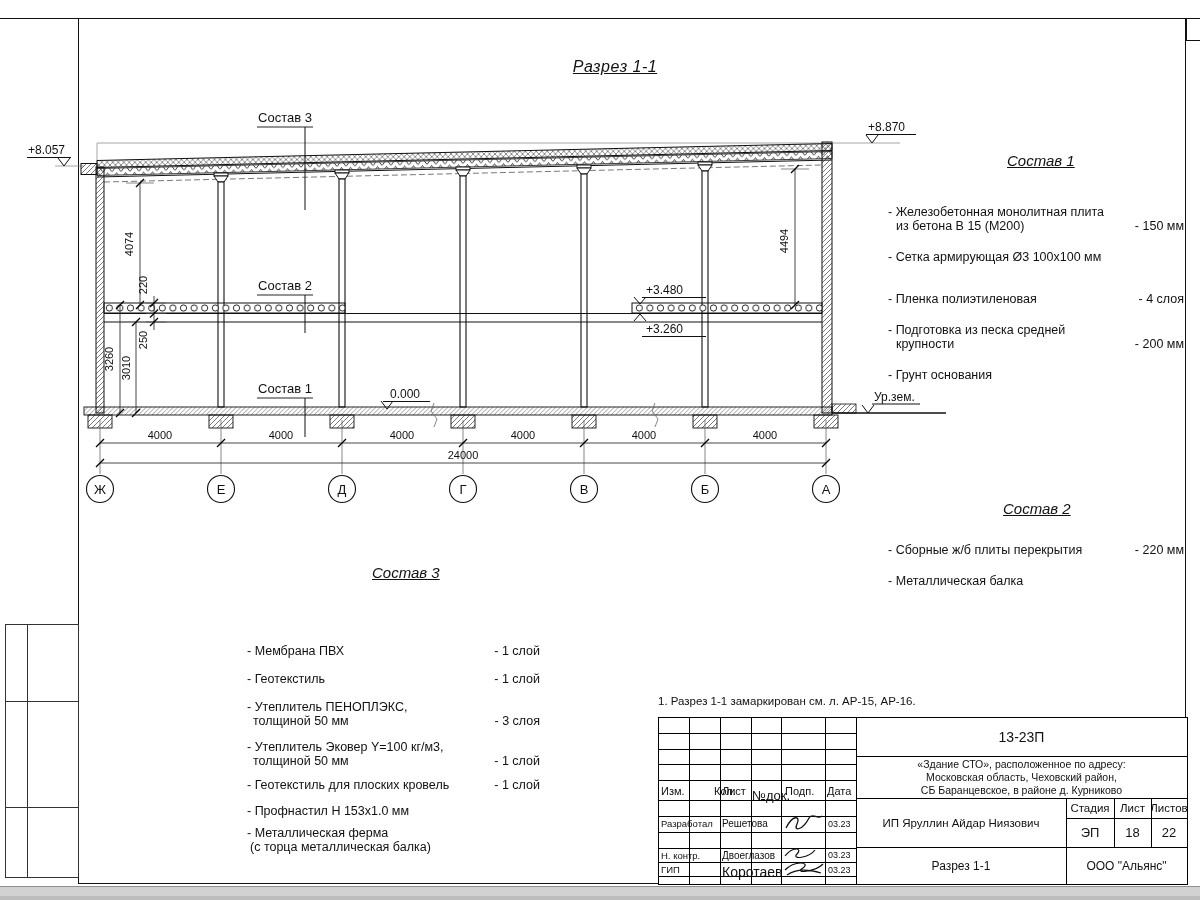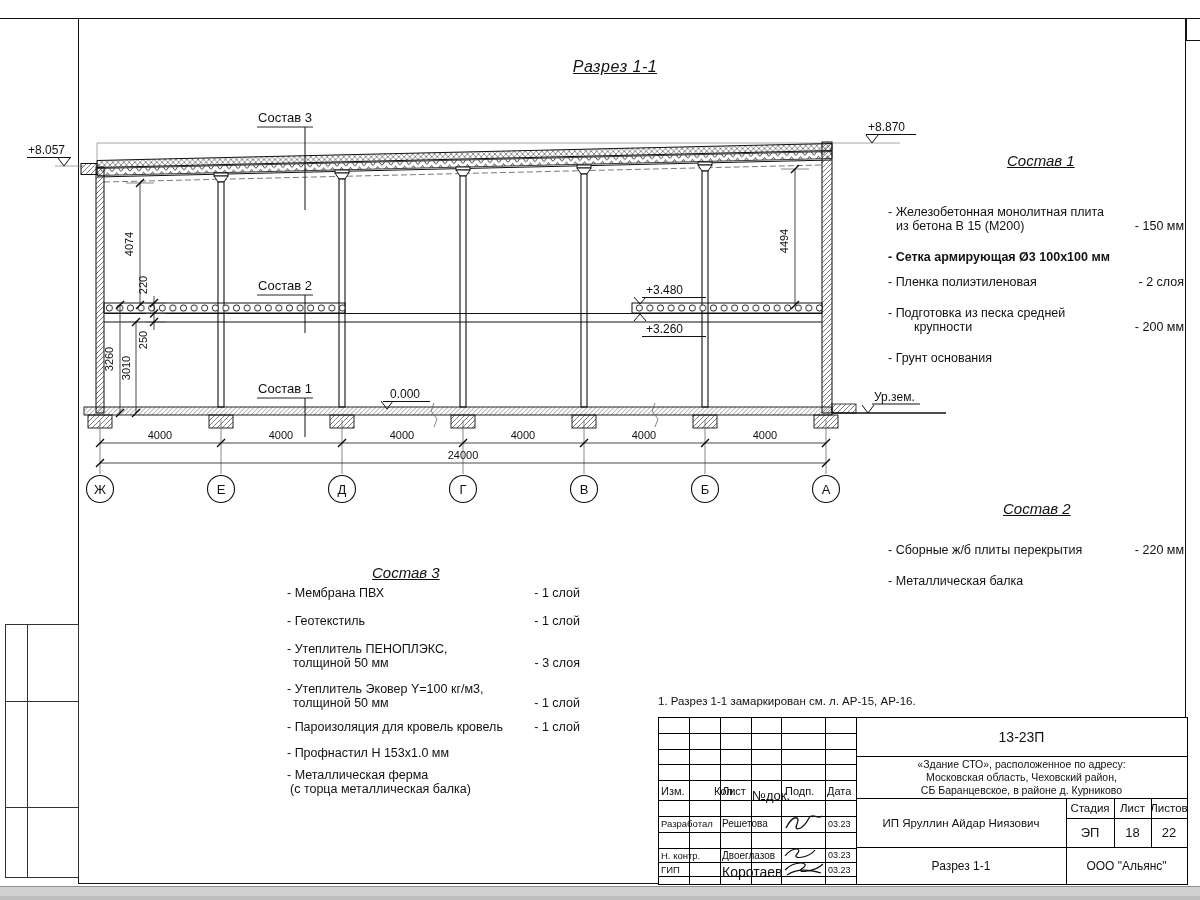--- a/index.html
+++ b/index.html
@@ -267,67 +267,67 @@
       <text class="axisltr" x="826" y="493.5" text-anchor="middle" stroke="none" fill="#111">А</text>
     </g>
   </svg>
 
   <div class="list-header" style="left:1007px;top:152px;">Состав 1</div>
   <div class="list" style="left:888px;top:205px;width:296px;">
     <div class="li" style="margin-bottom:17px;">
       <div class="lt"><div>- Железобетонная  монолитная плита</div><div style="padding-left:8px;">из бетона В 15 (М200)</div></div>
       <div class="lv">- 150 мм</div>
     </div>
-    <div class="li" style="margin-bottom:11px;font-weight:bold;">
+    <div class="li" style="margin-bottom:28px;">
       <div class="lt">- Сетка армирующая Ø3 100х100 мм</div>
     </div>
     <div class="li" style="margin-bottom:17px;">
       <div class="lt">- Пленка полиэтиленовая</div>
-      <div class="lv">-  2 слоя</div>
+      <div class="lv">-  4 слоя</div>
     </div>
     <div class="li" style="margin-bottom:17px;">
-      <div class="lt"><div>- Подготовка из песка средней</div><div style="padding-left:8px;margin-left:18px;">крупности</div></div>
+      <div class="lt"><div>- Подготовка из песка средней</div><div style="padding-left:8px;">крупности</div></div>
       <div class="lv">- 200 мм</div>
     </div>
     <div class="li">
       <div class="lt">- Грунт основания</div>
     </div>
   </div>
 
   <div class="list-header" style="left:1003px;top:500px;">Состав 2</div>
   <div class="list" style="left:888px;top:543px;width:296px;">
     <div class="li" style="margin-bottom:17px;">
       <div class="lt">- Сборные ж/б плиты перекрытия</div>
       <div class="lv">- 220 мм</div>
     </div>
     <div class="li">
       <div class="lt">- Металлическая  балка</div>
     </div>
   </div>
 
   <div class="list-header" style="left:372px;top:564px;">Состав 3</div>
-  <div class="list" style="left:247px;top:586px;width:293px;margin-left:40px;">
+  <div class="list" style="left:247px;top:644px;width:293px;">
     <div class="li" style="margin-bottom:14px;">
       <div class="lt">- Мембрана ПВХ</div>
       <div class="lv">- 1 слой</div>
     </div>
     <div class="li" style="margin-bottom:14px;">
       <div class="lt">- Геотекстиль</div>
       <div class="lv">- 1 слой</div>
     </div>
     <div class="li" style="margin-bottom:12px;">
       <div class="lt"><div>- Утеплитель ПЕНОПЛЭКС,</div><div style="padding-left:6px;">толщиной 50 мм</div></div>
       <div class="lv">- 3 слоя</div>
     </div>
     <div class="li" style="margin-bottom:10px;">
       <div class="lt"><div>- Утеплитель Эковер Y=100 кг/м3,</div><div style="padding-left:6px;">толщиной 50 мм</div></div>
       <div class="lv">- 1 слой</div>
     </div>
     <div class="li" style="margin-bottom:12px;">
-      <div class="lt">- Пароизоляция для кровель кровель</div>
+      <div class="lt">- Геотекстиль для плоских кровель</div>
       <div class="lv">- 1 слой</div>
     </div>
     <div class="li" style="margin-bottom:8px;">
       <div class="lt">- Профнастил Н 153х1.0 мм</div>
     </div>
     <div class="li">
       <div class="lt"><div>- Металлическая ферма</div><div style="padding-left:3px;">(с торца металлическая балка)</div></div>
     </div>
   </div>
 

